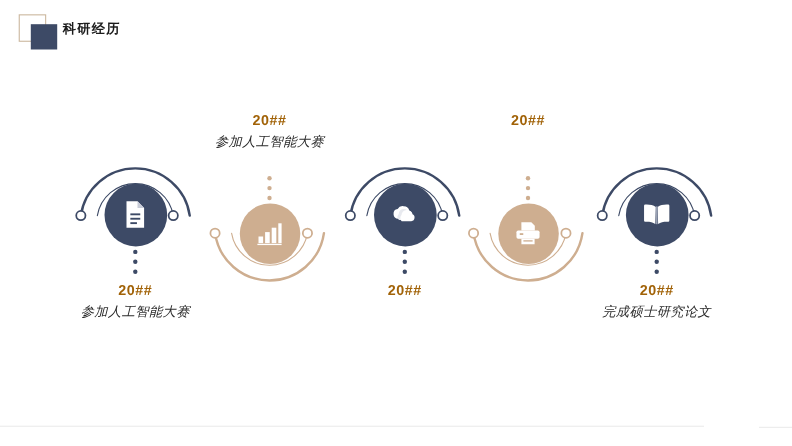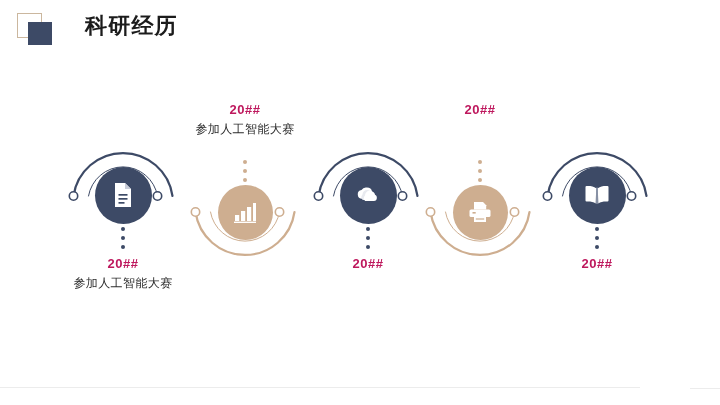--- a/index.html
+++ b/index.html
@@ -53,27 +53,26 @@
     left: 11px;
     top: 9px;
     width: 24px;
     height: 23px;
     background: #3D4A66;
   }
   #page-title {
     position: absolute;
     left: 57px;
     top: 13px;
-    font-size: 22px;
+    font-size: 12px;
     font-weight: bold;
     color: #1b1b1b;
     letter-spacing: 1.2px;
     line-height: 26px;
     white-space: nowrap;
-    margin-left: 28px;
   }
 
   
   #timeline {
     position: absolute;
     left: 0;
     top: 0;
     width: 720px;
     height: 405px;
   }
@@ -135,29 +134,30 @@
     width: 230px;
     left: -115px;
     text-align: center;
     color: #2e2e2e;
   }
   .label-year {
     font-size: 13px;
     font-weight: bold;
     line-height: 18px;
     letter-spacing: 0.5px;
-    color: #be185d;
+    color: #a16207;
     white-space: nowrap;
   }
   .label-text {
     font-size: 12px;
     line-height: 20px;
     letter-spacing: 0.4px;
     color: #2b2b2b;
     white-space: nowrap;
+    font-style: italic;
   }
 
   
   #footer-rule {
     position: absolute;
     left: 0;
     top: 387px;
     width: 640px;
     height: 1px;
     background: #ececec;
@@ -324,20 +324,21 @@
           </svg>
         </span>
       </div>
       <div class="dots" style="top:32px;">
         <span class="dot navy"></span>
         <span class="dot navy"></span>
         <span class="dot navy"></span>
       </div>
       <div class="label-block" style="top:60px;">
         <div class="label-year">20##</div>
+        <div class="label-text">完成硕士研究论文</div>
       </div>
     </div>
 
   </div>
 
   <div id="footer-rule"></div>
   <div id="footer-rule-right"></div>
 
 </div>
 

